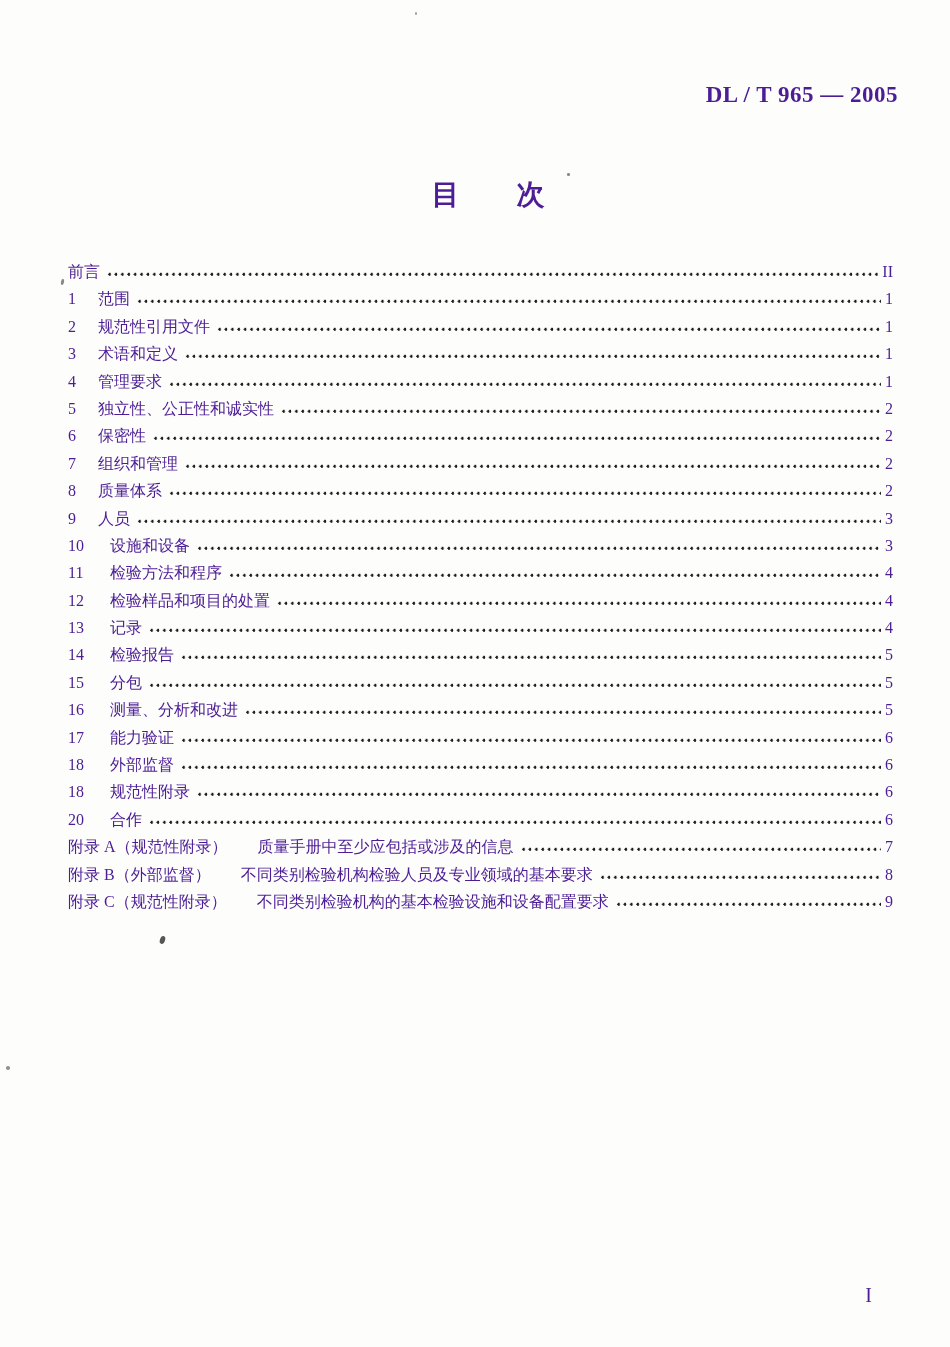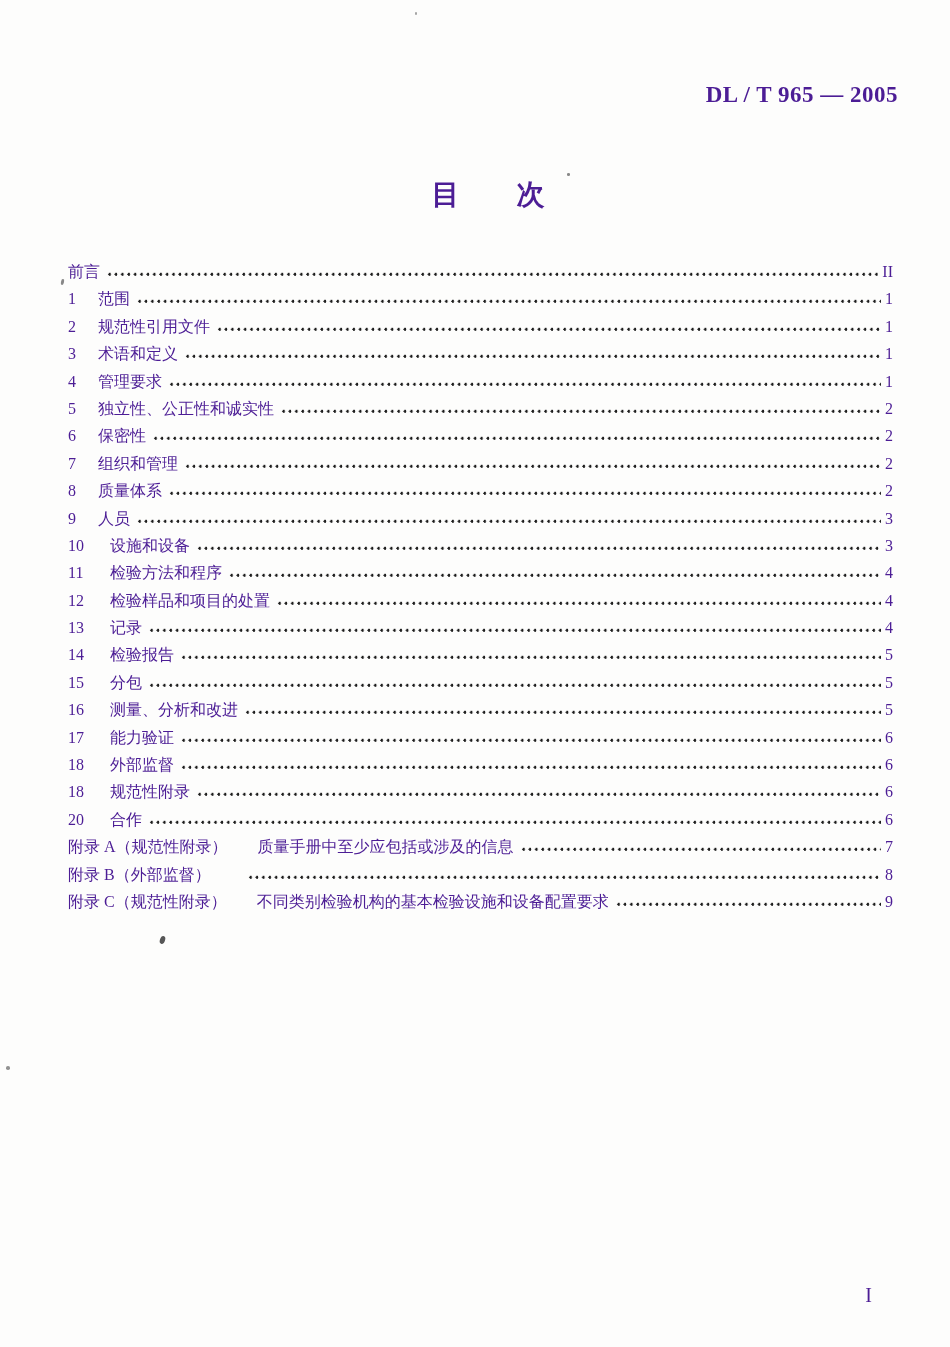--- a/index.html
+++ b/index.html
@@ -213,20 +213,21 @@
     <span class="pg">6</span>
   </div>
       <div class="row appendix">
     <span class="num">附录 A（规范性附录）</span>
     <span class="ttl">质量手册中至少应包括或涉及的信息</span>
     <span class="leader"></span>
     <span class="pg">7</span>
   </div>
       <div class="row appendix">
     <span class="num">附录 B（外部监督）</span>
+    <span class="ttl">不同类别检验机构检验人员及专业领域的基本要求</span>
     <span class="leader"></span>
     <span class="pg">8</span>
   </div>
       <div class="row appendix">
     <span class="num">附录 C（规范性附录）</span>
     <span class="ttl">不同类别检验机构的基本检验设施和设备配置要求</span>
     <span class="leader"></span>
     <span class="pg">9</span>
   </div>
     </div>

